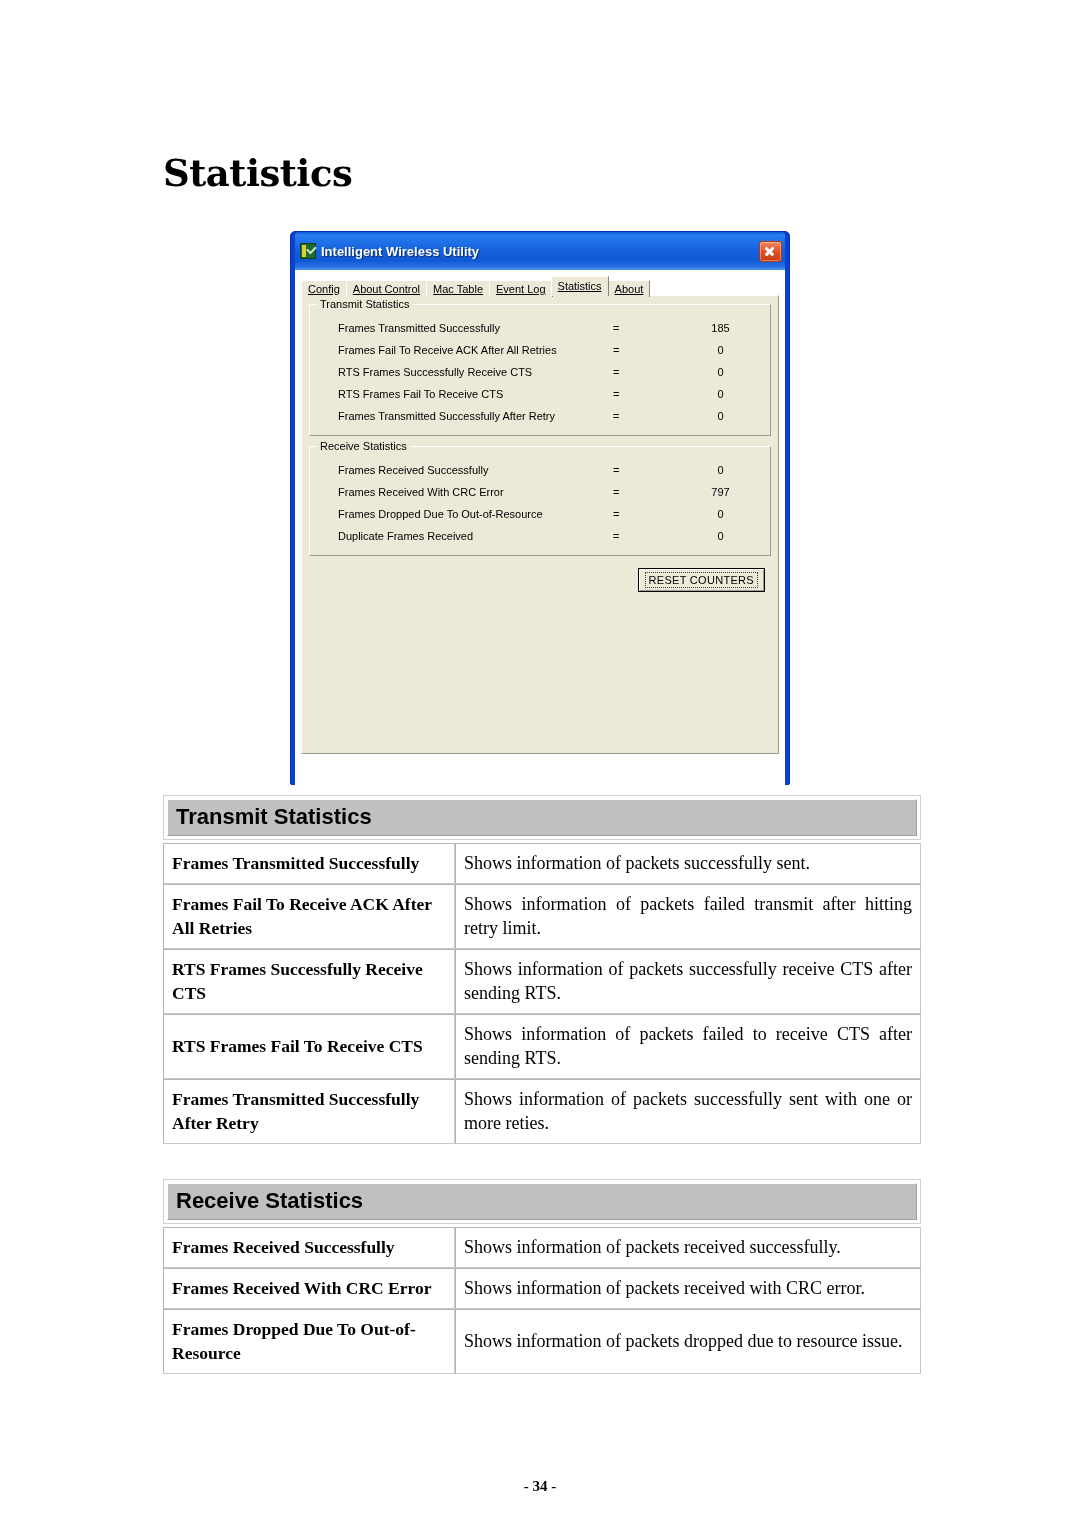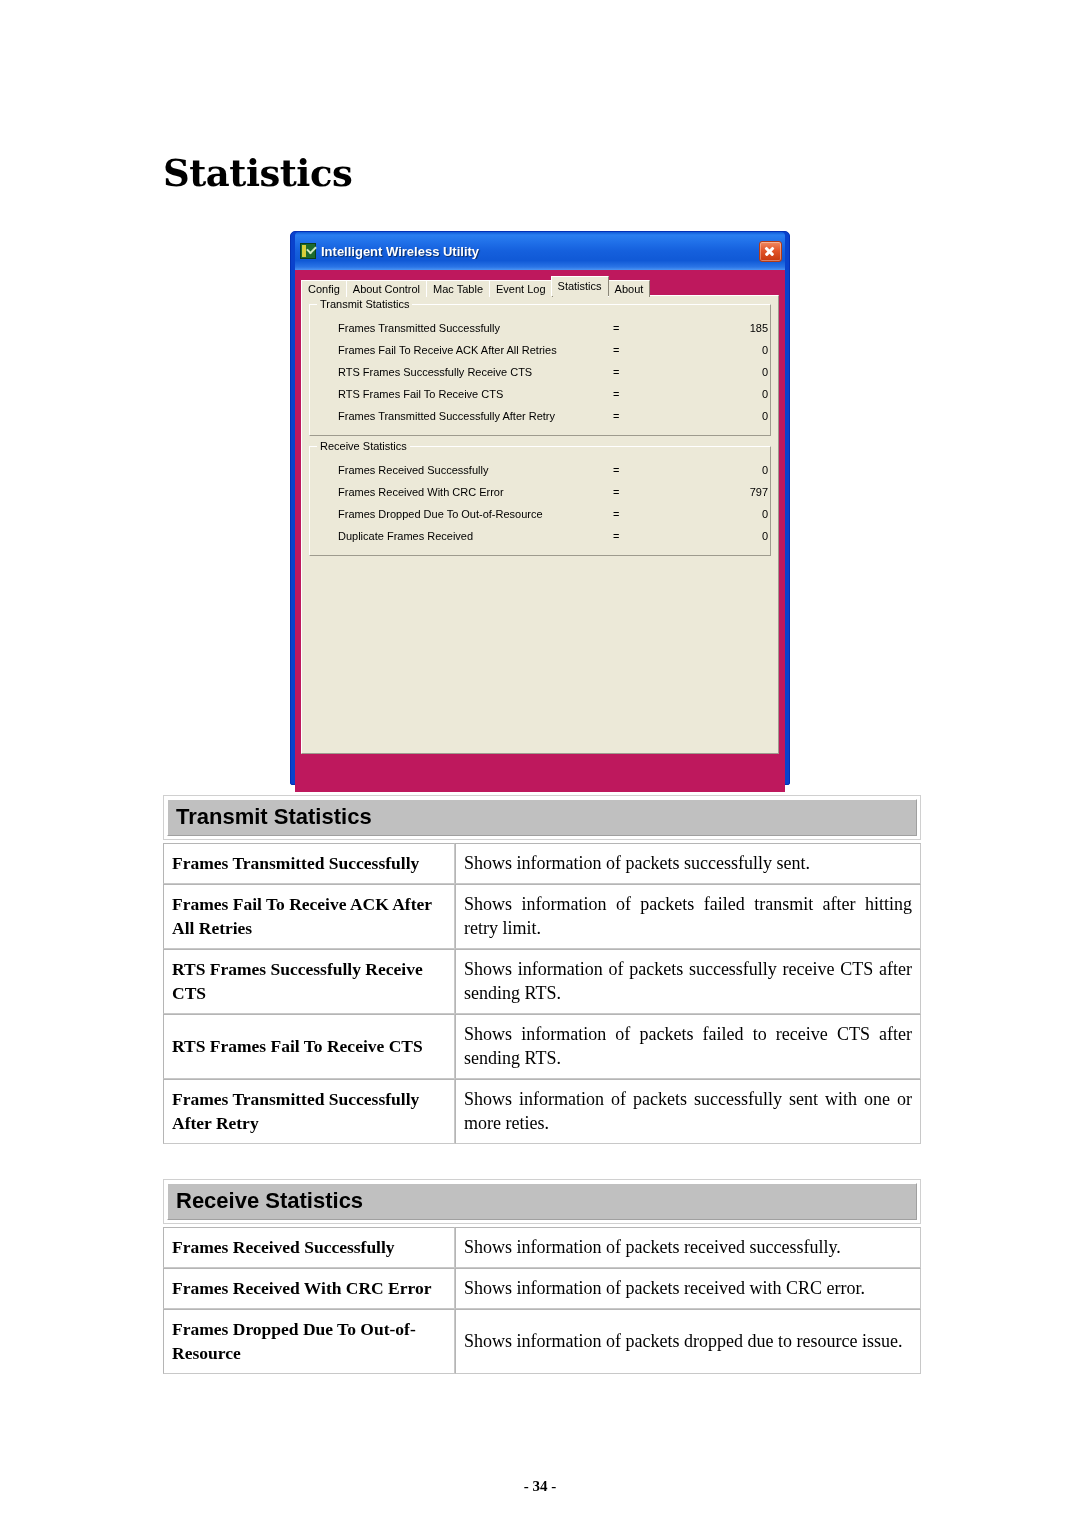--- a/index.html
+++ b/index.html
@@ -108,25 +108,26 @@
     top: 8px;
     width: 11px;
     height: 2.6px;
     background: #ffffff;
     border-radius: 1px;
   }
   .win-close::before { transform: rotate(45deg); }
   .win-close::after  { transform: rotate(-45deg); }
 
   .win-body {
-    background: #be185d;
+    background: #ffffff;
     height: calc(100% - 26px);
     box-sizing: border-box;
     padding: 6px 4px 4px 4px;
     position: relative;
+    text-decoration: underline;
   }
 
   
   .tabstrip {
     display: flex;
     align-items: flex-end;
     height: 20px;
     padding-left: 2px;
     position: relative;
     z-index: 3;
@@ -209,21 +210,21 @@
     display: flex;
     align-items: center;
     height: 22px;
     font-family: "Liberation Sans", sans-serif;
     font-size: 11px;
     color: #000000;
     padding-left: 20px;
   }
   .stat-label { flex: 0 0 275px; white-space: nowrap; }
   .stat-eq    { flex: 0 0 60px; }
-  .stat-value { flex: 0 0 95px; text-align: right; padding-right: 18px; }
+  .stat-value { flex: 0 0 95px; text-align: center; padding-right: 18px; }
 
   
   .reset-wrap {
     display: flex;
     justify-content: flex-end;
     padding-right: 6px;
     margin-top: 12px;
   }
   .reset-btn {
     font-family: "Liberation Sans", sans-serif;
@@ -406,20 +407,25 @@
           <div class="stat-eq">=</div>
           <div class="stat-value">0</div>
         </div>
         <div class="stat-row">
           <div class="stat-label">Duplicate Frames Received</div>
           <div class="stat-eq">=</div>
           <div class="stat-value">0</div>
         </div>
       </div>
 
+      <div class="reset-wrap">
+        <div class="reset-btn">
+          <span>RESET COUNTERS</span>
+        </div>
+      </div>
 
     </div>
   </div>
 </div>
 
 <div class="desc-table" id="tbl-transmit">
   <div class="sec-wrap">
     <div class="section-head">Transmit Statistics</div>
   </div>
   <table class="rows">

